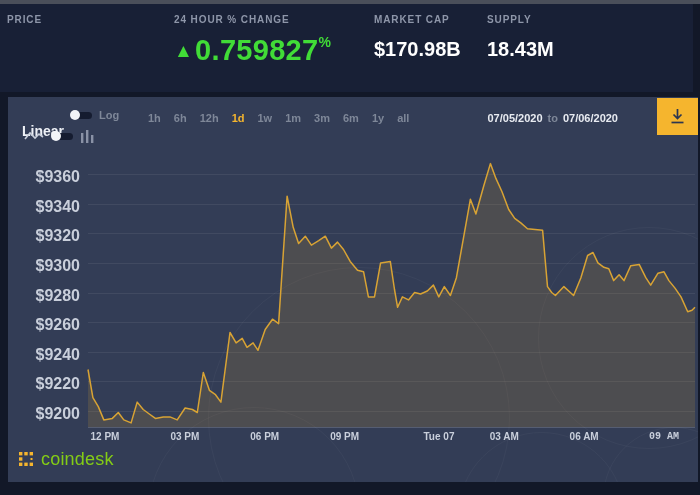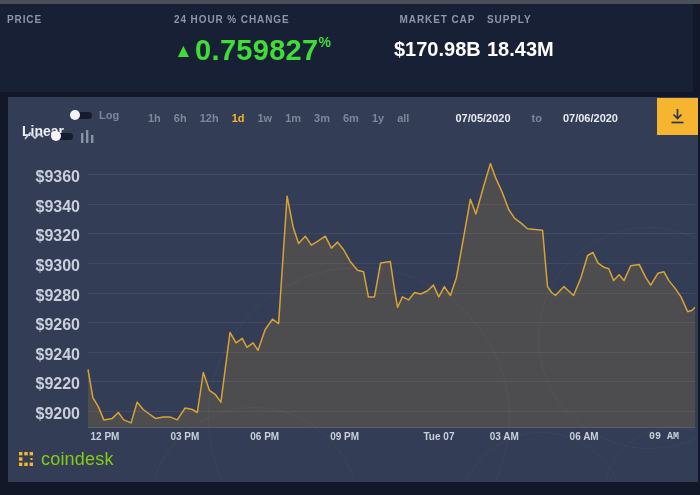--- a/index.html
+++ b/index.html
@@ -30,21 +30,21 @@
   .ctl-on{font-size:14px;font-weight:700;color:#eef1f6;margin-top:32px;}
   .ctl-off{font-size:11px;font-weight:700;color:var(--control-gray,#7E8798);}
   .toggle{width:21px;height:7px;background:#151c30;border-radius:4px;position:relative;}
   .knob{position:absolute;left:-1px;top:-2px;width:10px;height:10px;border-radius:50%;background:#f2f4f8;}
   .type-row{position:absolute;left:16px;top:31px;height:16px;display:flex;align-items:center;gap:8px;}
 
   .ranges{position:absolute;left:140px;top:15px;display:flex;gap:13px;}
   .range-btn{font-size:11px;font-weight:700;color:var(--control-gray,#7E8798);cursor:pointer;}
   .range-btn.active{color:var(--accent-gold,#F5B52E);}
 
-  .dates{position:absolute;right:80px;top:15px;font-size:11px;font-weight:700;color:#e8ebf1;display:flex;gap:21px;}
+  .dates{position:absolute;right:80px;top:15px;font-size:11px;font-weight:700;color:#e8ebf1;display:flex;gap:5px;}
   .dates .to{color:var(--control-gray,#7E8798);}
   .dl-btn{position:absolute;right:0;top:1px;width:41px;height:37px;background:var(--accent-gold,#F5B52E);
     display:flex;align-items:center;justify-content:center;cursor:pointer;}
 
   
   .gridline{position:absolute;left:80px;width:607px;height:1px;background:rgba(255,255,255,0.07);}
   .axisline{position:absolute;left:80px;width:607px;height:1px;background:rgba(255,255,255,0.17);top:330px;}
   .ytick{position:absolute;left:18px;width:54px;text-align:right;font-size:16px;font-weight:700;color:var(--tick-gray,#C9CFDB);}
   .xtick{position:absolute;top:334px;width:60px;margin-left:-30px;text-align:center;font-size:10px;font-weight:700;color:var(--tick-gray,#C9CFDB);}
   #chart-svg{position:absolute;left:0;top:0;}
@@ -58,21 +58,21 @@
 <div class="top-strip"></div>
 
 <div class="header">
   <div class="stat" style="left:7px;">
     <div class="stat-label">PRICE</div>
   </div>
   <div class="stat" style="left:174px;">
     <div class="stat-label">24 HOUR % CHANGE</div>
     <div class="stat-value big green"><span class="arrow-up">▲</span><span>0.759827</span><span class="sup-pct">%</span></div>
   </div>
-  <div class="stat" style="left:394px;text-align:center;">
+  <div class="stat" style="left:374px;">
     <div class="stat-label">MARKET CAP</div>
     <div class="stat-value mid">$170.98B</div>
   </div>
   <div class="stat" style="left:487px;">
     <div class="stat-label">SUPPLY</div>
     <div class="stat-value mid">18.43M</div>
   </div>
 </div>
 
 <div class="panel">

